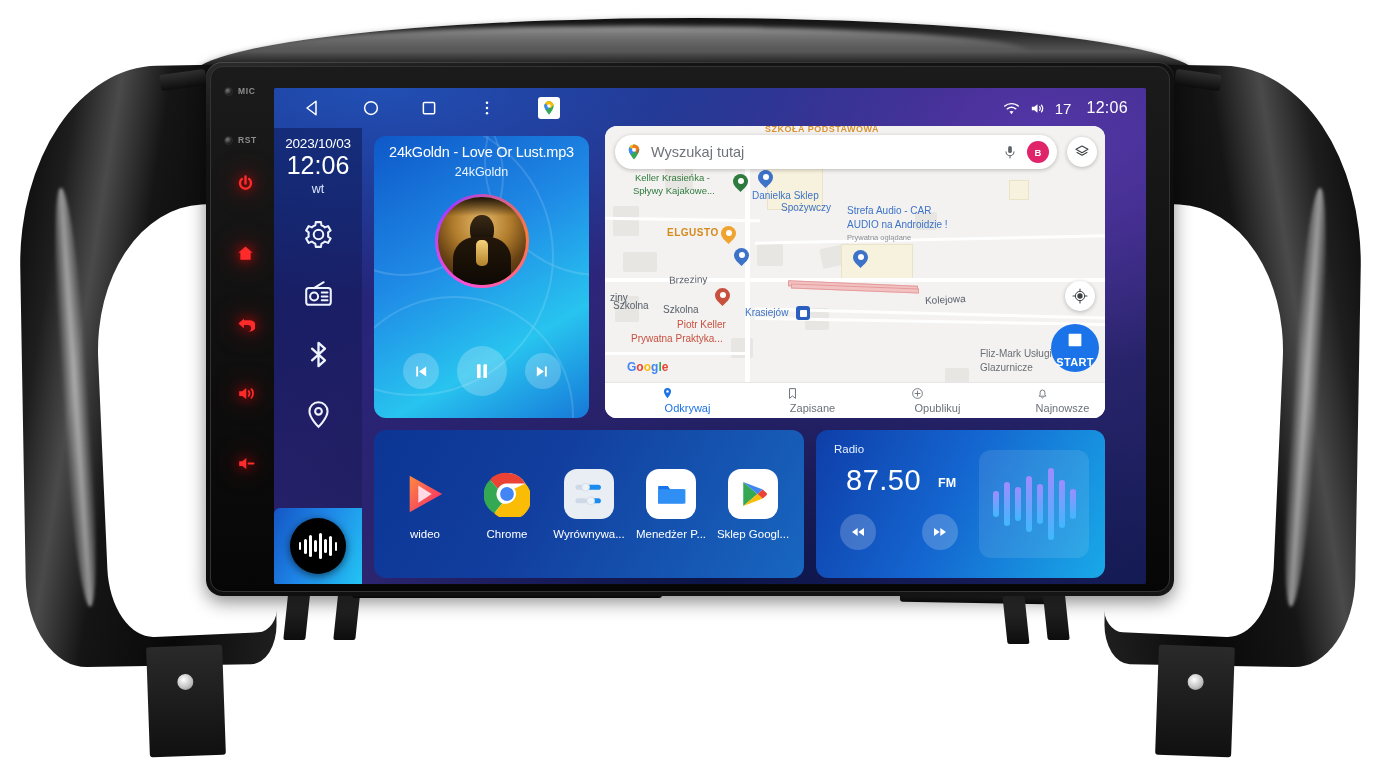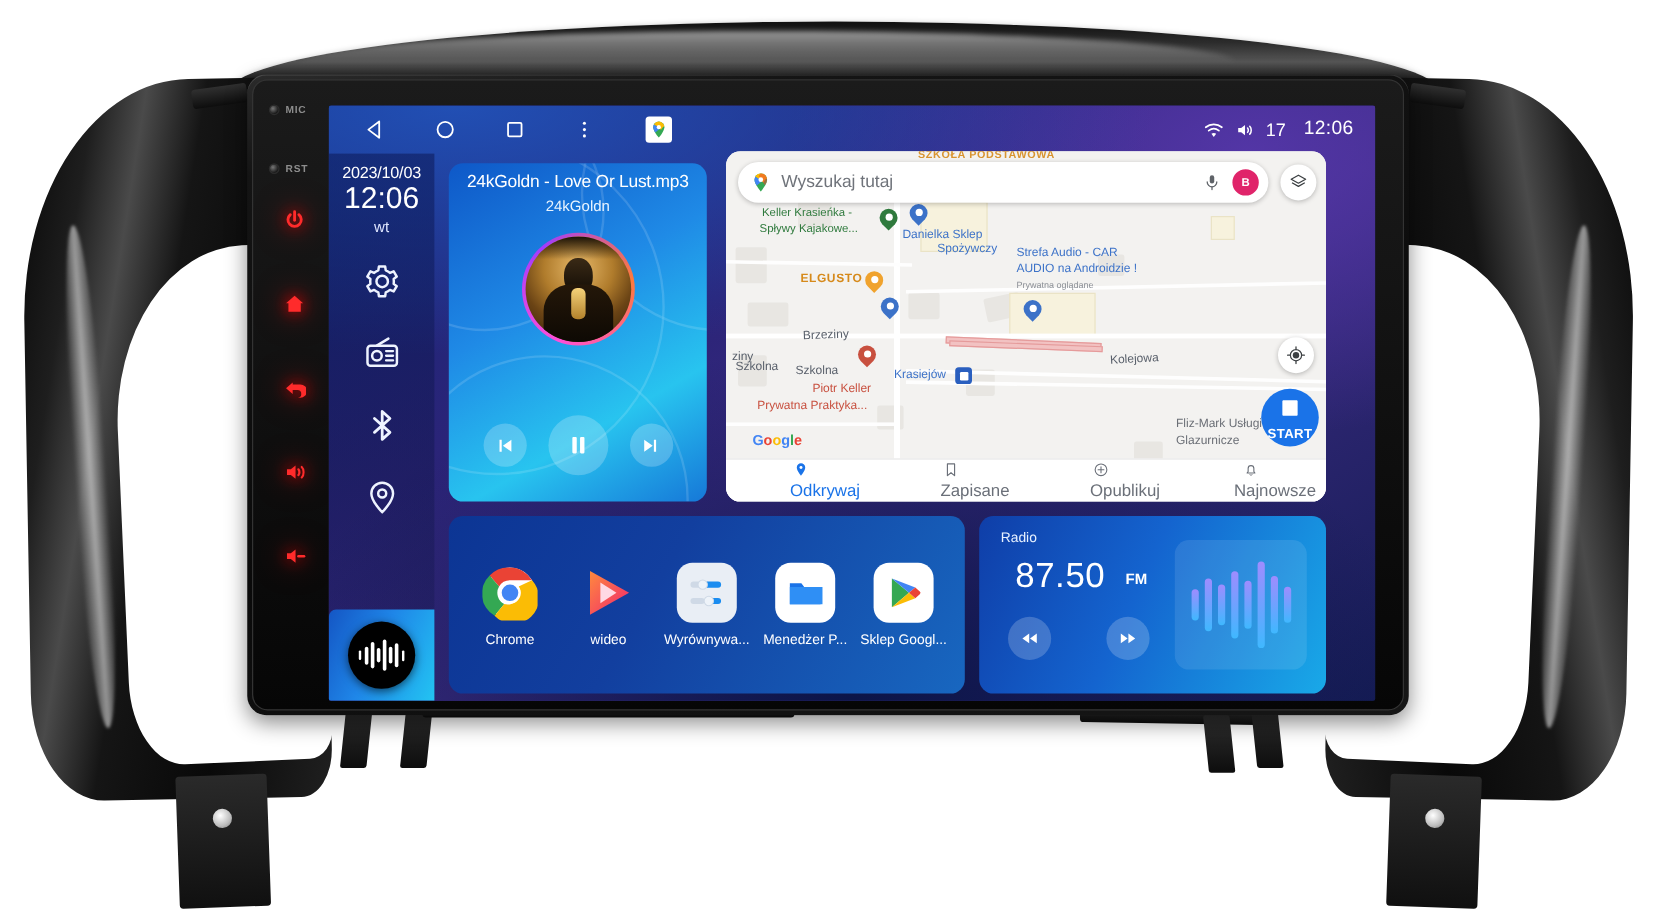--- a/index.html
+++ b/index.html
@@ -292,21 +292,21 @@
   }
   .map-google { position: absolute; left: 22px; bottom: 44px; font-size: 12px; font-weight: 600; }
   .map-google span:nth-child(1){color:#4285F4}.map-google span:nth-child(2){color:#EA4335}
   .map-google span:nth-child(3){color:#FBBC05}.map-google span:nth-child(4){color:#4285F4}
   .map-google span:nth-child(5){color:#34A853}.map-google span:nth-child(6){color:#EA4335}
   .map-bottombar {
     position: absolute; left: 0; bottom: 0; width: 100%; height: 36px; background: #fff;
     display: flex; align-items: center; border-top: 1px solid #e6e6e6;
   }
   .map-tab { flex: 1; display: flex; flex-direction: column; align-items: center; gap: 2px; cursor: pointer; }
-  .map-tab .lbl { font-size: 14px; color: #6b7079; margin-left: 40px; }
+  .map-tab .lbl { font-size: 11px; color: #6b7079; margin-left: 40px; }
   .map-tab.active .lbl { color: #1a73e8; }
 
   
   .card-apps {
     left: 100px; top: 342px; width: 430px; height: 148px;
     background: linear-gradient(120deg,#0c3594 0%,#123f9f 40%,#1867c0 100%);
   }
   .apps-row { position: absolute; inset: 0; display: flex; align-items: center; justify-content: space-around; padding: 0 10px; }
   .app { width: 78px; display: flex; flex-direction: column; align-items: center; gap: 9px; cursor: pointer; }
   .app-ic { width: 50px; height: 50px; display: flex; align-items: center; justify-content: center; }
@@ -705,45 +705,45 @@
         </div>
       </div>
     </div>
 
     <div class="card card-apps">
       <div class="apps-row">
 
         <div class="app">
           <div class="app-ic">
             <svg viewBox="0 0 48 48" width="46" height="46">
-              <circle cx="24" cy="24" r="22" fill="#fff"></circle>
-              <path d="M24 2a22 22 0 0 1 19.1 11H24a11 11 0 0 0-9.5 5.5L6.3 9A22 22 0 0 1 24 2z" fill="#EA4335"></path>
-              <path d="M6.3 9l8.2 9.5A11 11 0 0 0 19 33.8L10.6 44A22 22 0 0 1 6.3 9z" fill="#34A853"></path>
-              <path d="M43.1 13A22 22 0 0 1 10.6 44l8.4-10.2A11 11 0 0 0 33 24a11 11 0 0 0-1.5-5.5z" fill="#FBBC05"></path>
-              <circle cx="24" cy="24" r="9.4" fill="#fff"></circle>
-              <circle cx="24" cy="24" r="7.2" fill="#4285F4"></circle>
-            </svg>
-          </div>
-          <div class="app-lbl">Chrome</div>
-        </div>
-
-        <div class="app">
-          <div class="app-ic">
-            <svg viewBox="0 0 48 48" width="46" height="46">
               <defs>
                   <linearGradient id="vg" x1="0" y1="0" x2="1" y2="1">
                 <stop offset="0" stop-color="#ff8a3d"></stop>
                     <stop offset="1" stop-color="#f0256f"></stop>
               </linearGradient>
                 </defs>
               <path d="M8 5 42 24 8 43z" fill="url(#vg)"></path>
               <path d="M17 15 31 24 17 33z" fill="#ffd9e4"></path>
             </svg>
           </div>
           <div class="app-lbl">wideo</div>
+        </div>
+
+        <div class="app">
+          <div class="app-ic">
+            <svg viewBox="0 0 48 48" width="46" height="46">
+              <circle cx="24" cy="24" r="22" fill="#fff"></circle>
+              <path d="M24 2a22 22 0 0 1 19.1 11H24a11 11 0 0 0-9.5 5.5L6.3 9A22 22 0 0 1 24 2z" fill="#EA4335"></path>
+              <path d="M6.3 9l8.2 9.5A11 11 0 0 0 19 33.8L10.6 44A22 22 0 0 1 6.3 9z" fill="#34A853"></path>
+              <path d="M43.1 13A22 22 0 0 1 10.6 44l8.4-10.2A11 11 0 0 0 33 24a11 11 0 0 0-1.5-5.5z" fill="#FBBC05"></path>
+              <circle cx="24" cy="24" r="9.4" fill="#fff"></circle>
+              <circle cx="24" cy="24" r="7.2" fill="#4285F4"></circle>
+            </svg>
+          </div>
+          <div class="app-lbl">Chrome</div>
         </div>
 
         <div class="app">
           <div class="app-ic">
             <div class="sq-ic" style="background:#e9eef5;">
               <svg viewBox="0 0 40 40" width="34" height="34">
                 <rect x="4" y="9" width="18" height="6" rx="3" fill="#cfd9e6"></rect>
                 <rect x="14" y="9" width="20" height="6" rx="3" fill="#1a8cf0"></rect>
                 <circle cx="16" cy="12" r="4.6" fill="#eef3f9" stroke="#cfd9e6"></circle>
                 <rect x="4" y="25" width="14" height="6" rx="3" fill="#cfd9e6"></rect>

